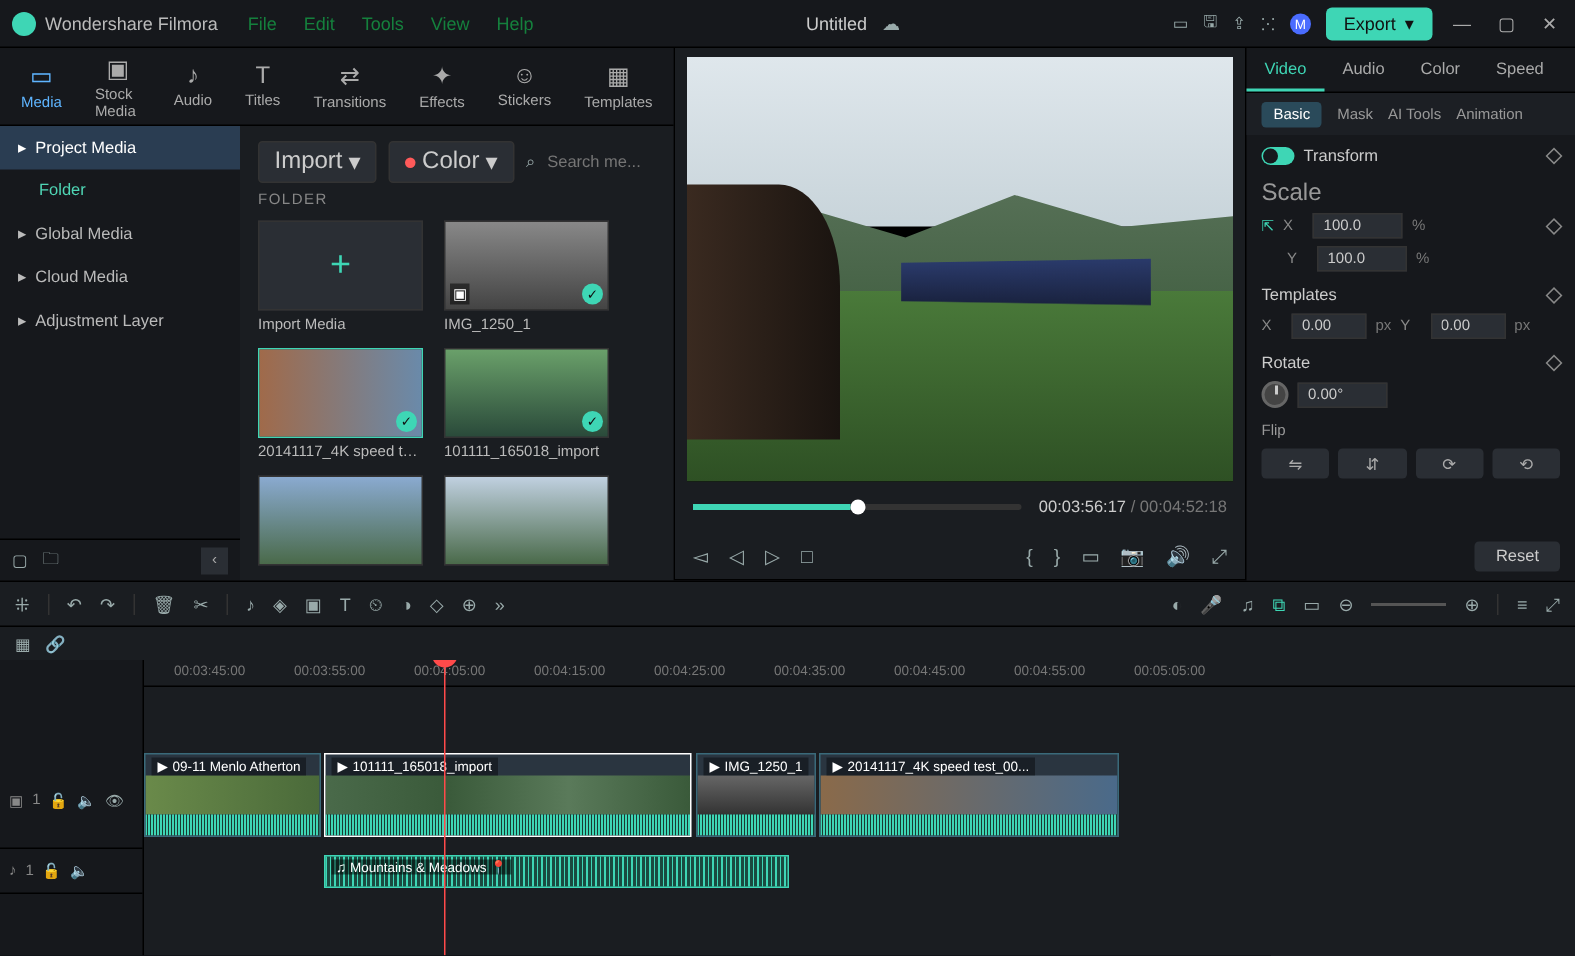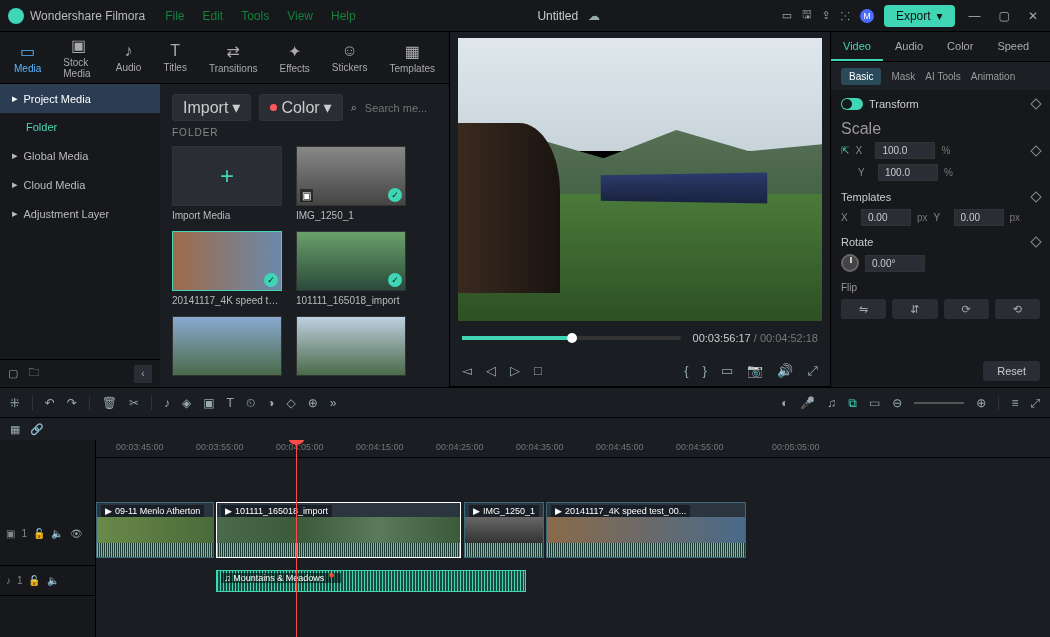--- a/index.html
+++ b/index.html
@@ -441,21 +441,21 @@
     <div class="tl-right">
       <div class="ruler">
         <span class="tick" style="left:20px">00:03:45:00</span>
         <span class="tick" style="left:100px">00:03:55:00</span>
         <span class="tick" style="left:180px">00:04:05:00</span>
         <span class="tick" style="left:260px">00:04:15:00</span>
         <span class="tick" style="left:340px">00:04:25:00</span>
         <span class="tick" style="left:420px">00:04:35:00</span>
         <span class="tick" style="left:500px">00:04:45:00</span>
         <span class="tick" style="left:580px">00:04:55:00</span>
-        <span class="tick" style="left:676px">00:05:05:00</span>
+        <span class="tick" style="left:660px">00:05:05:00</span>
       </div>
       <div class="tracks">
         <div style="height:44px"></div>
         <div style="height:64px;position:relative">
           <div class="clip" style="left:0;width:118px">
               <div class="clip-thumb" style="background:linear-gradient(90deg,#6a8a4a,#4a6a3a)"></div>
               <div class="clip-label">
                 <span>▶</span>
                 <span>09-11 Menlo Atherton</span>
               </div>

